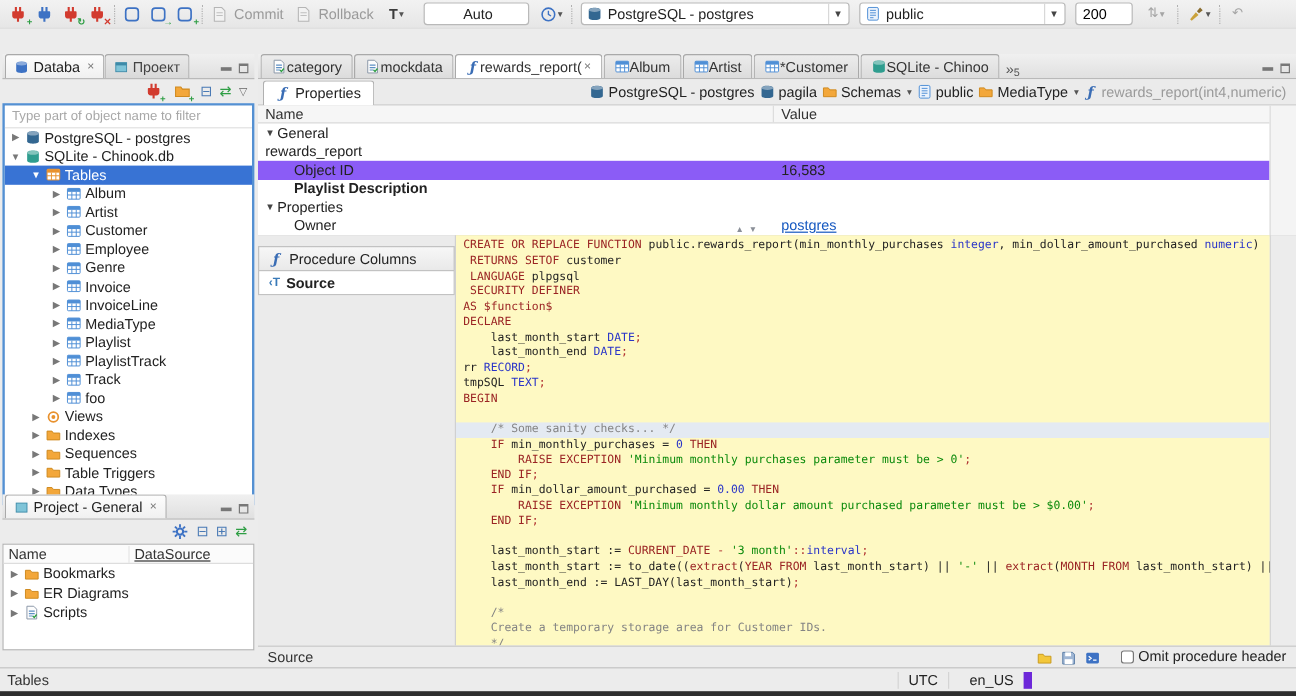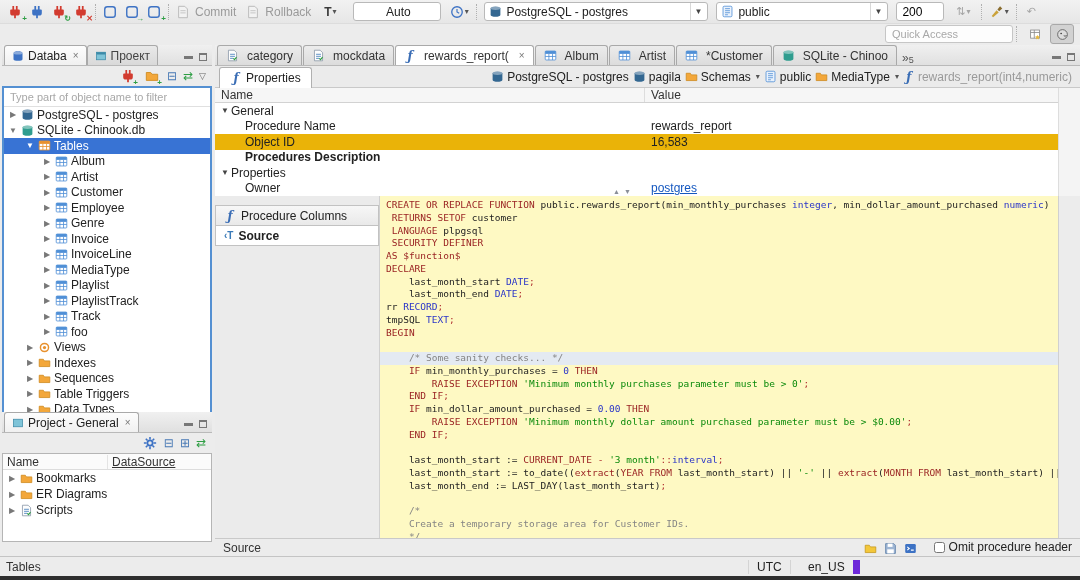--- a/index.html
+++ b/index.html
@@ -58,37 +58,37 @@
   .tree-row.sel .arrow { color:#fff; }
   .tl { overflow:hidden; text-overflow:ellipsis; }
   .projbox { position:absolute; left:0; right:0; top:41px; bottom:1px; border:1px solid #b5b5b5; background:#fff; overflow:hidden; }
   .proj-head { display:flex; height:16px; border-bottom:1px solid #ddd; background:#fbfbfb; color:#333; align-items:center; }
   .proj-head .c1 { width:105px; padding-left:4px; border-right:1px solid #e4e4e4; }
   .proj-head .c2 { padding-left:4px;text-decoration:underline; }
 
   
   .editor { position:absolute; left:215px; top:45px; right:0; height:511px; }
   .etabs { position:absolute; left:0; top:0; right:0; height:21px; display:flex; align-items:flex-end; background:linear-gradient(#f0f0f0,#e0e0e0); border-bottom:1px solid #b9b9b9; padding-left:2px; }
-  .etab { display:flex; align-items:center; gap:8px; height:20px; padding:9px 8px; border:1px solid #a9a9a9; border-bottom:none; border-radius:3px 3px 0 0; background:linear-gradient(#ececec,#dcdcdc); color:#333; white-space:nowrap; margin-right:1px; }
+  .etab { display:flex; align-items:center; gap:0; height:20px; padding:9px 8px; border:1px solid #a9a9a9; border-bottom:none; border-radius:3px 3px 0 0; background:linear-gradient(#ececec,#dcdcdc); color:#333; white-space:nowrap; margin-right:1px; }
   .etab.active { background:#fff; }
   .etab-overflow { display:flex; align-items:center; color:#555; padding:0 4px; font-size:12px; }
   .etab-overflow .cnt { font-size:9px; margin-top:4px; }
   .esub { position:absolute; left:0; top:21px; right:0; height:22px; display:flex; align-items:center; background:#ebebeb; border-bottom:1px solid #c9c9c9; }
   .subtab { display:flex; align-items:center; gap:4px; height:21px; margin-top:1px; padding:0 10px; background:#fff; border:1px solid #b0b0b0; border-bottom:none; border-radius:3px 3px 0 0; margin-left:4px; font-size:12px; }
   .breadcrumb { margin-left:auto; display:flex; align-items:center; gap:4px; padding-right:8px; white-space:nowrap; }
   .bc-item { display:flex; align-items:center; gap:3px; }
   .bc-item .drop { margin-left:2px; }
   .bc-muted { color:#9a9a9a; }
 
   .pgrid-head { position:absolute; left:0; top:43px; right:22px; height:15px; display:flex; background:#f6f6f6; border-bottom:1px solid #d2d2d2; color:#333; align-items:center; }
   .pgrid-head .cn { width:430px; padding-left:6px; border-right:1px solid #ddd; }
   .pgrid-head .cv { padding-left:6px; }
   .pgrid-rows { position:absolute; left:0; top:58px; right:22px; height:93px; background:#fff; }
   .prow { display:flex; height:15.5px; align-items:center; }
-  .prow.sel { background:#eab308; }
+  .prow.sel { background:#8b5cf6; }
   .prow .cn { width:430px; display:flex; align-items:center; height:100%; }
   .prow .cv { flex:1; padding-left:6px; height:100%; display:flex; align-items:center; }
   .prow .garrow { width:12px; text-align:center; font-size:8px; color:#444; margin-left:4px; }
   .prow .ntext { }
   .prow.child .cn { padding-left:30px; }
   .prow.bold .ntext { font-weight:bold; }
   .prow a { color:#1558c0; text-decoration:underline; }
   .grid-rtrack { position:absolute; right:0; top:43px; width:22px; height:108px; background:#f4f4f4; border-left:1px solid #ddd; }
 
   .sash { position:absolute; left:0; top:151px; right:0; height:0; border-top:1px solid #c4c4c4; }
@@ -224,38 +224,20 @@
           <path d="M8.5 5l3-3.5 2.5 2.5-3.5 3z" fill="#8a6d2f"></path>
         </svg>
         <span class="drop">▾</span>
       </span>
     <span class="tb-sep"></span>
     <span class="tbi gray">
         <span class="glyph">↶</span>
       </span>
   </div>
 
-  <div class="tb-row2">
-    <input class="qa-input" placeholder="Quick Access" style="">
-    <span class="tb-sep"></span>
-    <span class="persp">
-        <svg class="ic" viewBox="0 0 16 16">
-          <rect x="2" y="2.5" width="11" height="10" fill="#fff" stroke="#888"></rect>
-          <path d="M2 5.5h11M6.5 2.5v10" stroke="#888"></path>
-          <path d="M10.5 8.5l.9 1.8 2 .3-1.4 1.4.3 2-1.8-1-1.8 1 .3-2-1.4-1.4 2-.3z" fill="#e8b93c"></path>
-        </svg>
-      </span>
-    <span class="persp pressed">
-        <svg class="ic" viewBox="0 0 16 16">
-          <circle cx="8" cy="8" r="6" fill="#ddd" stroke="#555"></circle>
-          <circle cx="6.3" cy="6.8" r="1" fill="#333"></circle>
-          <path d="M9.5 9.5c1.2.6 2.4.5 3.4-.2" stroke="#333" fill="none"></path>
-        </svg>
-      </span>
-  </div>
 
   <div class="panel" style="top:45px; height:376px;">
     <div class="ptabbar">
       <div class="ptab">
         <svg class="ic" viewBox="0 0 16 16" style="width:12px;height:12px;color:#3d72c4">
             <path d="M2 4c0-1.3 2.7-2.2 6-2.2S14 2.7 14 4v8.2c0 1.3-2.7 2.2-6 2.2s-6-.9-6-2.2z" fill="currentColor"></path>
             <ellipse cx="8" cy="4" rx="6" ry="2.1" fill="#fff" opacity=".4"></ellipse>
           </svg>
         <span>Databa</span>
         <span class="tab-close">×</span>
@@ -717,38 +699,35 @@
         <div class="prow">
           <span class="cn">
             <span class="garrow">▼</span>
             <span class="ntext">General</span>
           </span>
           <span class="cv">
             <span></span>
           </span>
         </div>
         <div class="prow child">
-          <span class="cn">
-            <span class="ntext">Procedure Name</span>
-          </span>
           <span class="cv">
             <span>rewards_report</span>
           </span>
         </div>
         <div class="prow child sel">
           <span class="cn">
             <span class="ntext">Object ID</span>
           </span>
           <span class="cv">
             <span>16,583</span>
           </span>
         </div>
         <div class="prow child bold">
           <span class="cn">
-            <span class="ntext">Procedures Description</span>
+            <span class="ntext">Playlist Description</span>
           </span>
           <span class="cv">
             <span></span>
           </span>
         </div>
         <div class="prow">
           <span class="cn">
             <span class="garrow">▼</span>
             <span class="ntext">Properties</span>
           </span>

